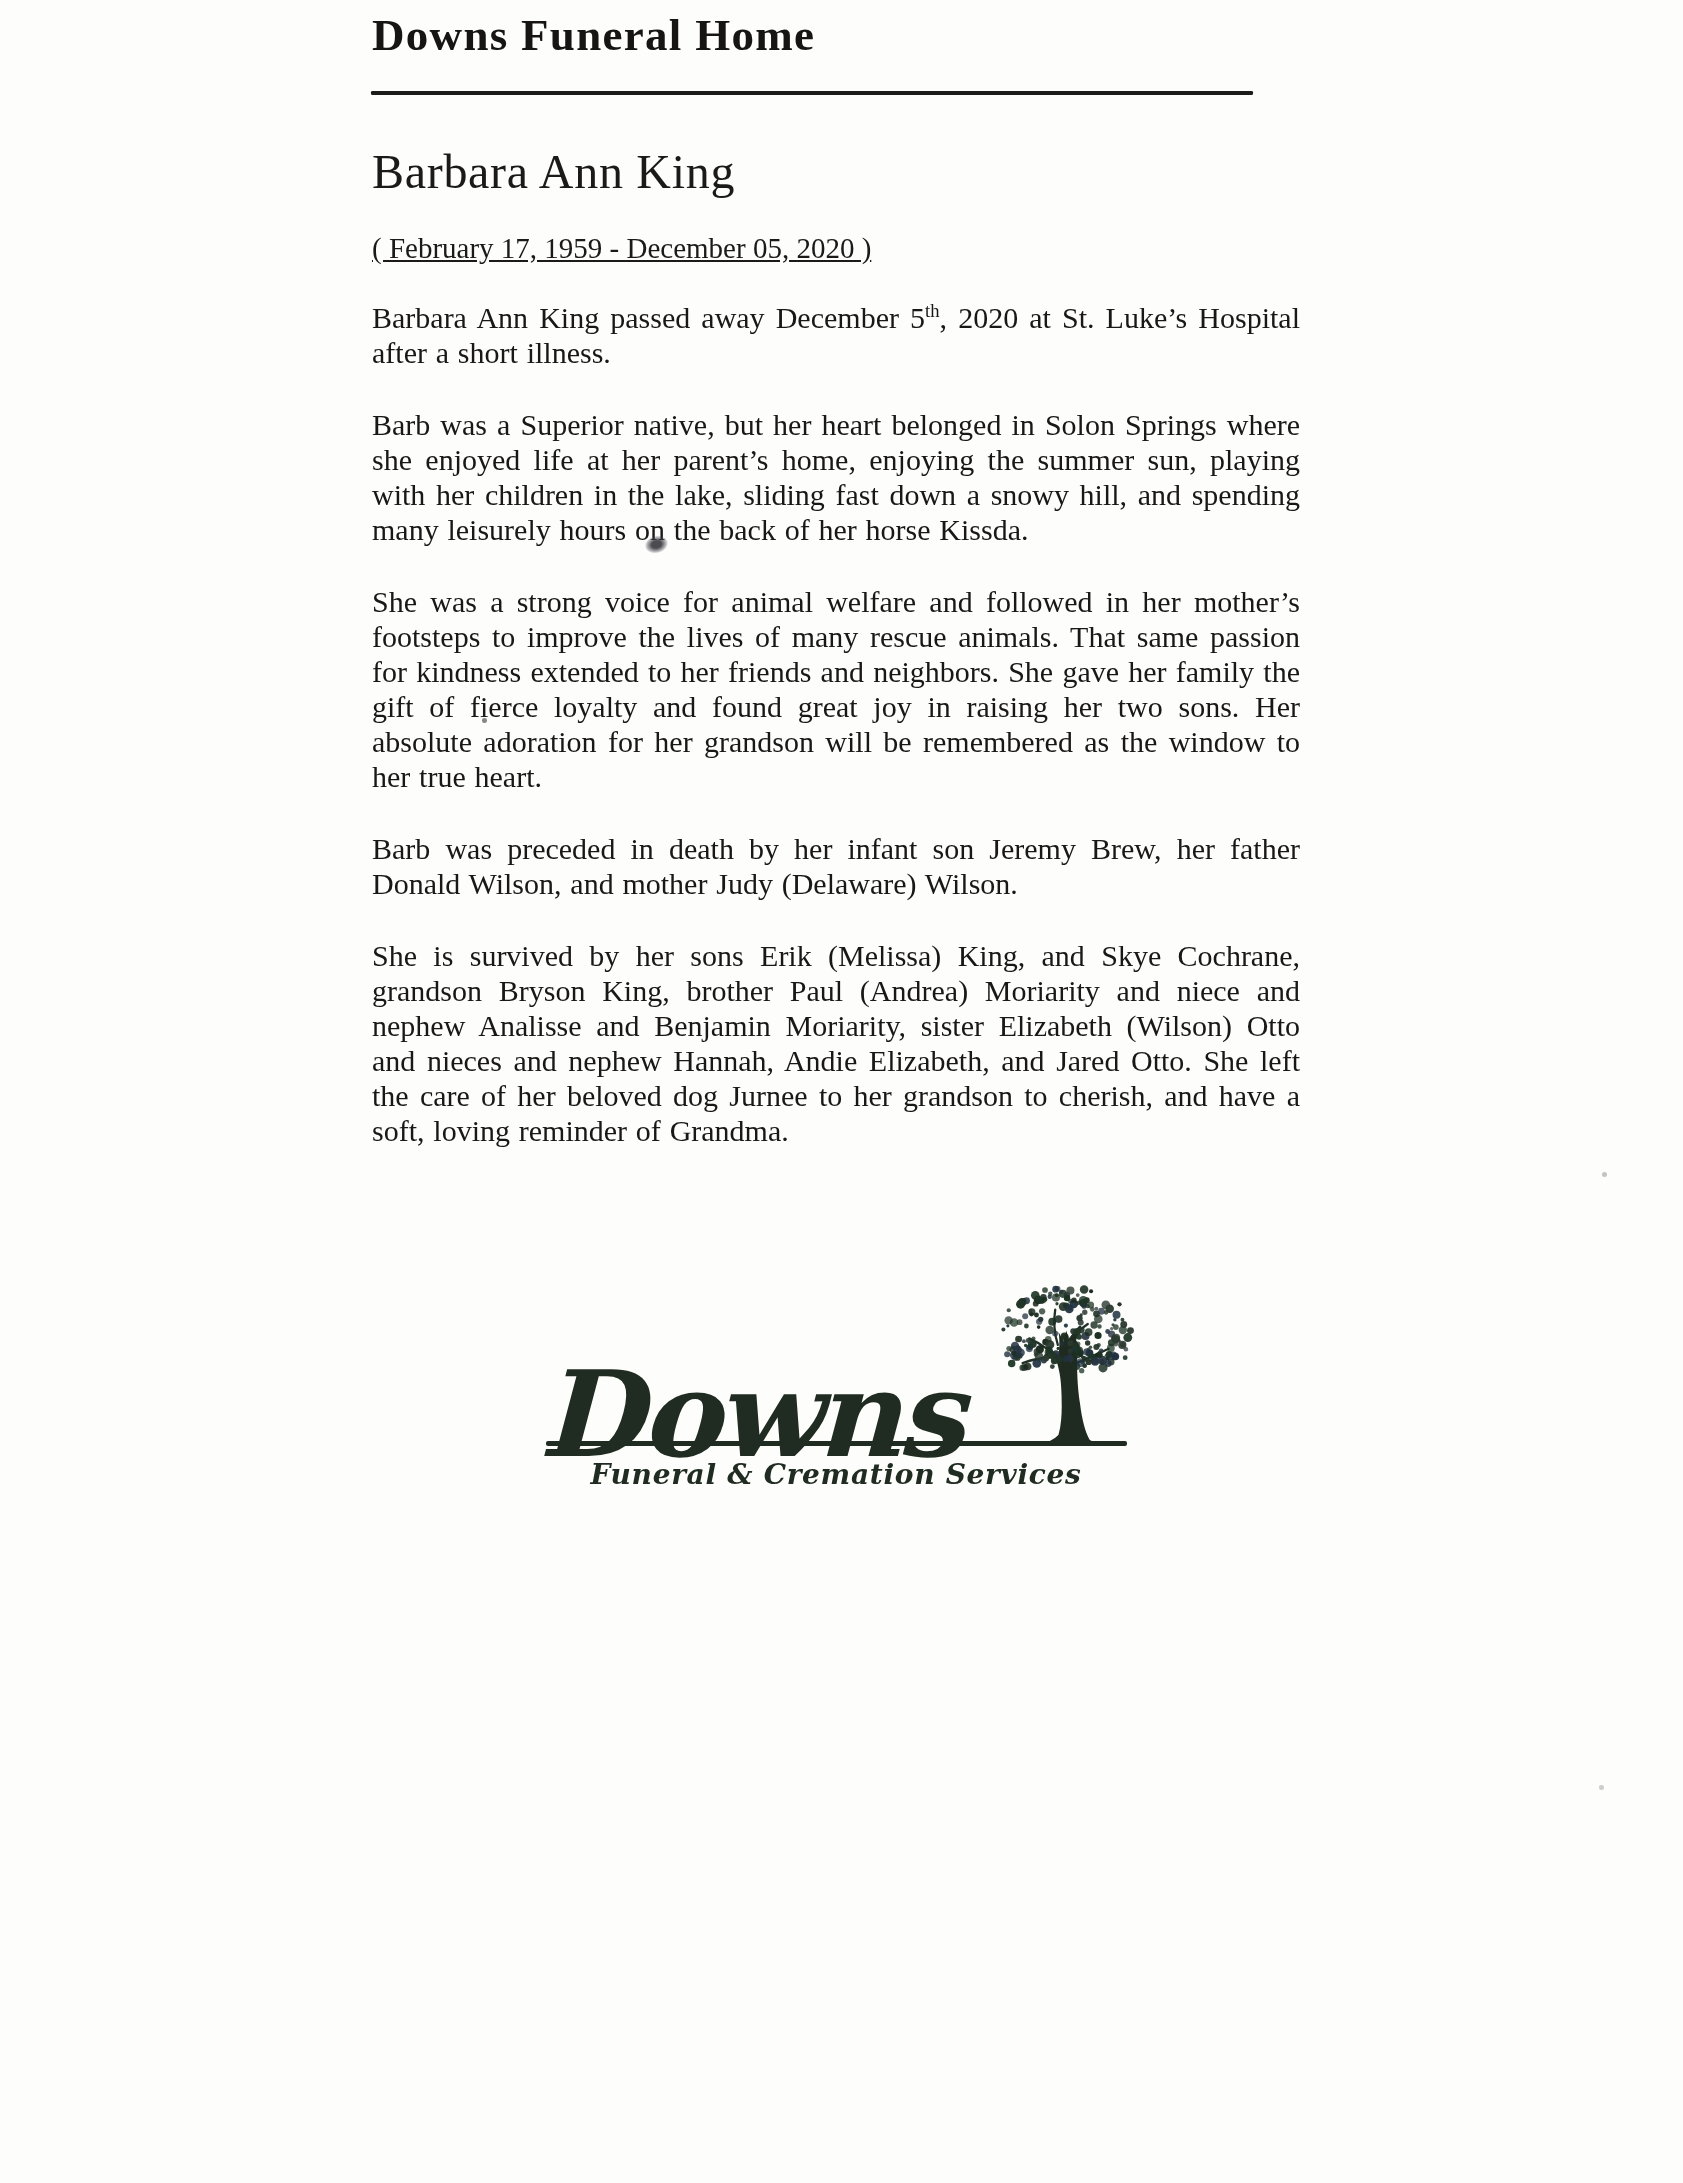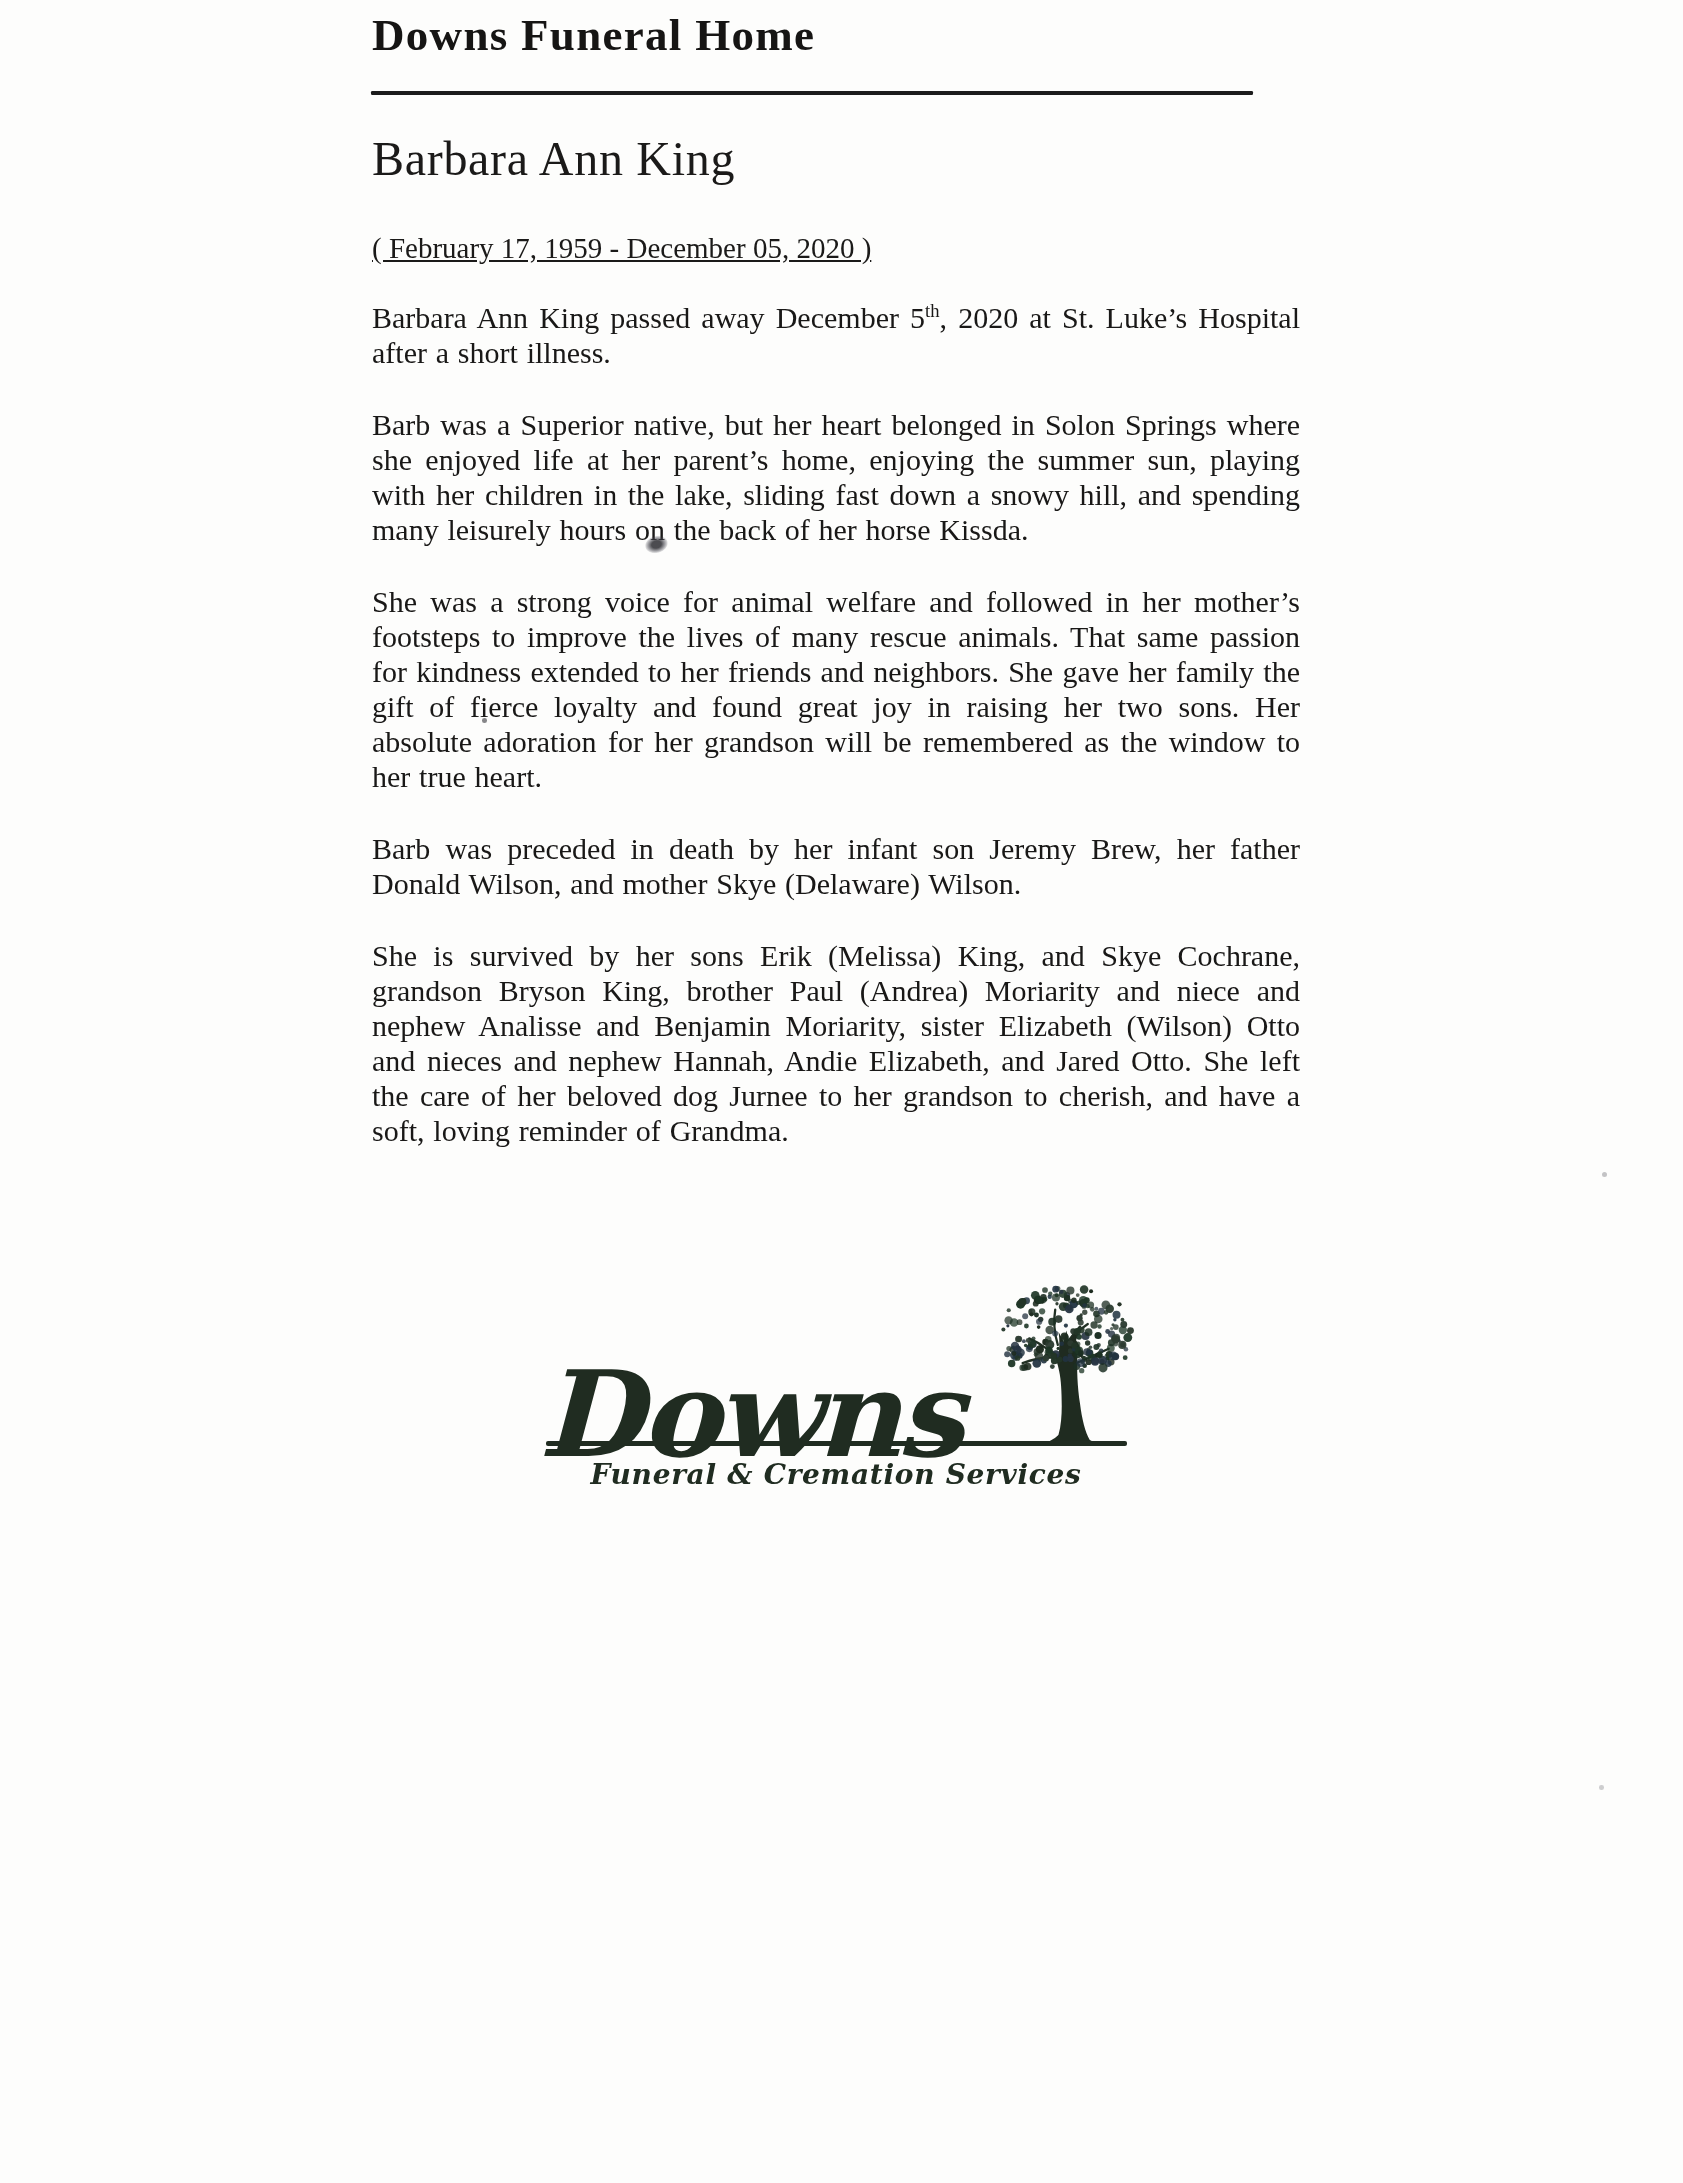--- a/index.html
+++ b/index.html
@@ -35,21 +35,21 @@
     width: 882px;
     height: 4px;
     background: #1c1c1c;
     border-radius: 1.3px;
   }
 
   
   .deceased-name {
     position: absolute;
     left: 372px;
-    top: 134px;
+    top: 147px;
     margin: 0;
     font-size: 48px;
     line-height: 1.05;
     font-weight: 400;
     letter-spacing: 0.7px;
     color: #1b1a19;
   }
   .life-dates {
     position: absolute;
     left: 372px;
@@ -144,21 +144,21 @@
   <h1 class="fh-header">Downs Funeral Home</h1>
   <div class="header-rule"></div>
 
   <h2 class="deceased-name">Barbara Ann King</h2>
   <div class="life-dates">( February 17, 1959 - December 05, 2020 )</div>
 
   <div class="obit-body">
     <p><span>Barbara Ann King passed away December 5</span><sup>th</sup><span>, 2020 at St. Luke’s Hospital after a short illness.</span></p>
     <p>Barb was a Superior native, but her heart belonged in Solon Springs where she enjoyed life at her parent’s home, enjoying the summer sun, playing with her children in the lake, sliding fast down a snowy hill, and spending many leisurely hours on the back of her horse Kissda.</p>
     <p>She was a strong voice for animal welfare and followed in her mother’s footsteps to improve the lives of many rescue animals. That same passion for kindness extended to her friends and neighbors. She gave her family the gift of fierce loyalty and found great joy in raising her two sons. Her absolute adoration for her grandson will be remembered as the window to her true heart.</p>
-    <p>Barb was preceded in death by her infant son Jeremy Brew, her father Donald Wilson, and mother Skye (Delaware) Wilson.</p>
+    <p>Barb was preceded in death by her infant son Jeremy Brew, her father Donald Wilson, and mother Judy (Delaware) Wilson.</p>
     <p>She is survived by her sons Erik (Melissa) King, and Skye Cochrane, grandson Bryson King, brother Paul (Andrea) Moriarity and niece and nephew Analisse and Benjamin Moriarity, sister Elizabeth (Wilson) Otto and nieces and nephew Hannah, Andie Elizabeth, and Jared Otto. She left the care of her beloved dog Jurnee to her grandson to cherish, and have a soft, loving reminder of Grandma.</p>
   </div>
 
   <div class="logo">
     <div class="logo-row">
       <div class="logo-wordmark">Downs</div>
       <svg class="logo-tree" viewBox="0 0 230 250" width="150" height="163" aria-hidden="true">
         <g id="tree-branches" stroke="#223125" stroke-width="3.5" fill="none" stroke-linecap="round">
           <path d="M108,124 C94,108 82,98 60,88"></path>
           <path d="M110,104 C122,88 132,78 150,66"></path>

